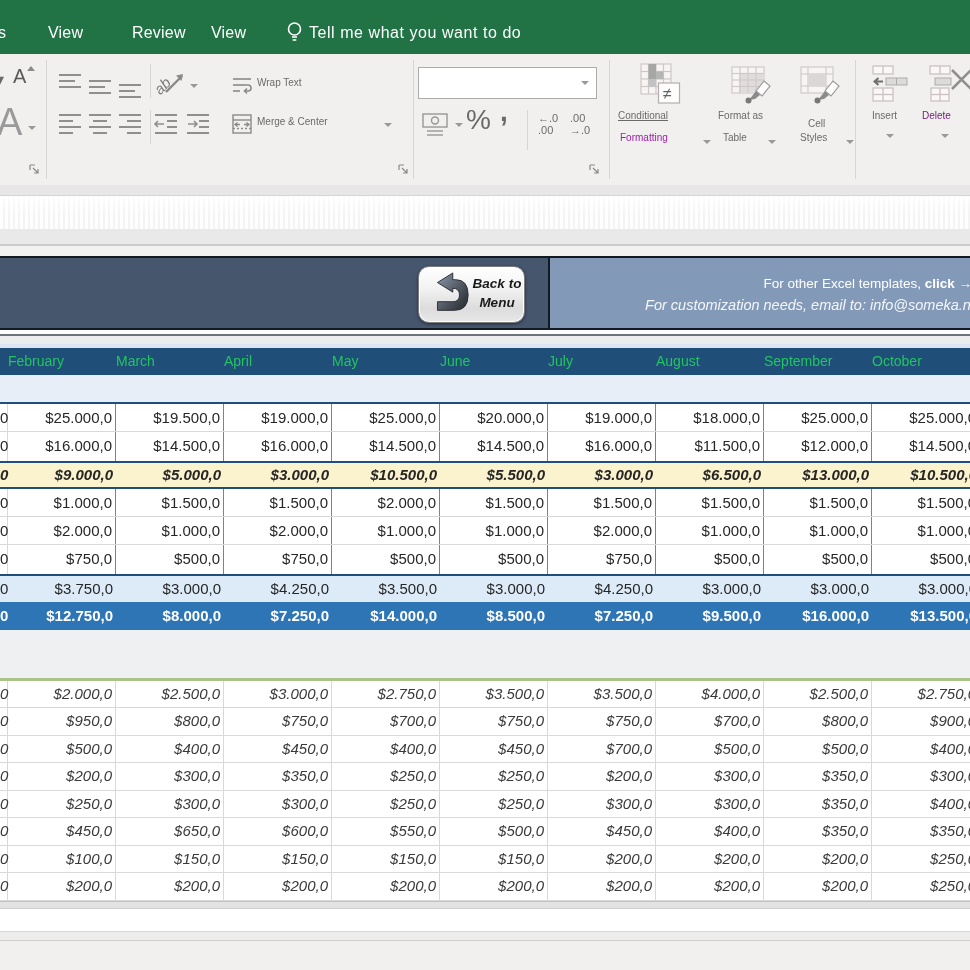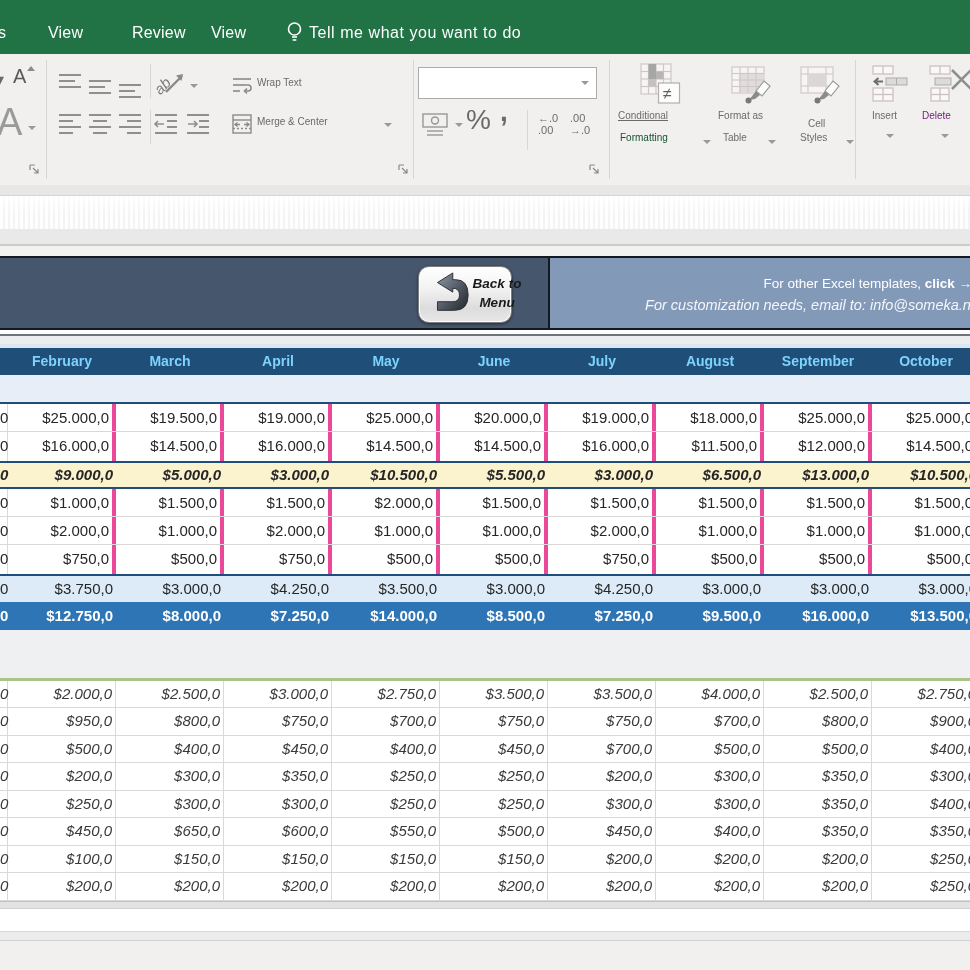--- a/index.html
+++ b/index.html
@@ -15,40 +15,40 @@
 .rtext{position:absolute;font-size:10px;color:#6a6a6a;}
 .launcher{position:absolute;width:12px;height:12px;}
 .caret{position:absolute;width:0;height:0;border-left:4px solid transparent;border-right:4px solid transparent;border-top:4px solid #999999;}
 
 #bandA{left:0;top:185px;width:970px;height:11px;background:#e7e7e7;border-bottom:1px solid #d4d4d4;box-sizing:border-box;}
 #bandB{left:0;top:196px;width:970px;height:33px;background:linear-gradient(180deg,rgba(255,255,255,.8),rgba(255,255,255,0) 55%),repeating-linear-gradient(90deg,#fefefe 0 3px,#f4f4f4 3px 5px);}
 #bandC{left:0;top:229px;width:970px;height:17px;background:#e9e9e9;border-bottom:2px solid #cccccc;box-sizing:border-box;}
 #bandD{left:0;top:246px;width:970px;height:10px;background:#f2f2f1;}
 
 #navy{left:0;top:256px;width:970px;height:74px;background:#46566c;border-top:2px solid #141a23;border-bottom:2px solid #141a23;box-sizing:border-box;}
-#backbtn{position:absolute;z-index:5;left:418px;top:266px;width:94px;height:57px;border-radius:11px;background:linear-gradient(180deg,#ffffff 0%,#f2f2f2 40%,#dcdcdc 75%,#e8e8e8 100%);border:1px solid #7d7d7d;box-sizing:border-box;box-shadow:0 1px 3px rgba(0,0,0,.5), inset 0 0 0 1px #fdfdfd;}
+#backbtn{position:absolute;z-index:5;left:418px;top:266px;width:107px;height:57px;border-radius:11px;background:linear-gradient(180deg,#ffffff 0%,#f2f2f2 40%,#dcdcdc 75%,#e8e8e8 100%);border:1px solid #7d7d7d;box-sizing:border-box;box-shadow:0 1px 3px rgba(0,0,0,.5), inset 0 0 0 1px #fdfdfd;}
 #backbtn .txt{position:absolute;left:52px;top:8px;width:52px;text-align:center;font-size:13.5px;font-weight:bold;font-style:italic;color:#191919;line-height:18.5px;}
 #panel{position:absolute;z-index:5;left:548px;top:256px;width:428px;height:74px;background:#8399b8;border:2px solid #141a23;border-right:none;box-sizing:border-box;color:#fff;}
 #panel .l1{position:absolute;right:4px;top:18px;font-size:13.5px;}
 #panel .l2{position:absolute;right:-7px;top:38.5px;font-size:14.5px;font-style:italic;color:#f4f6f9;}
 
 #w1{left:0;top:330px;width:970px;height:4px;background:#fdfdfd;}
 #ln1{left:0;top:334px;width:970px;height:1.5px;background:#6e737c;}
 #g1{left:0;top:336px;width:970px;height:7.5px;background:#ebedef;}
 #pb1{left:0;top:343.5px;width:970px;height:4px;background:#dce7f3;}
 
 #mhead{left:0;top:347.5px;width:980px;height:27.5px;background:#1f4e79;display:grid;grid-template-columns:8px repeat(9,108px);align-items:center;}
-#mhead div{text-align:center;color:#7dd3fc;font-weight:bold;font-size:14px;}
+#mhead div{text-align:left;color:#22c55e;font-weight:normal;font-size:14px;}
 #paleband{left:0;top:375px;width:970px;height:27px;background:#e7eef7;}
 
 #t1{left:0;top:402px;width:980px;border-top:2px solid #1e4e79;}
 .trow{display:grid;grid-template-columns:8px repeat(9,108px);height:28.25px;align-items:center;box-sizing:border-box;}
 .trow div{text-align:right;padding-right:3px;font-size:15px;color:#262626;overflow:visible;white-space:nowrap;}
 .rw{background:#fff;}
-.rw div{border-right:4px solid #ec4899;box-sizing:border-box;height:100%;line-height:27.25px;}
+.rw div{border-right:1px solid #ec4899;box-sizing:border-box;height:100%;line-height:27.25px;}
 .rw div:first-child{border-right:1px solid #d9d9d9;padding-right:1px;}
 .bb{border-bottom:1px solid #d9d9d9;}
 .ry{background:#fbf3cd;border-top:2px solid #1e4e79;border-bottom:2px solid #1e4e79;}
 .ry div{font-weight:bold;font-style:italic;}
 .rs{background:#dcebf7;border-top:2px solid #1e4e79;}
 .rt{background:#2e75b6;}
 .rt div{color:#fff;font-weight:bold;}
 
 #gap1{left:0;top:630px;width:970px;height:47.5px;background:#eef0f2;}
 #greenln{left:0;top:677.5px;width:970px;height:3px;background:#a9c389;}
@@ -195,21 +195,21 @@
         <line x1="16" y1="1" x2="16" y2="31"></line>
         <line x1="23.5" y1="1" x2="23.5" y2="31"></line>
     </g>
     <rect x="8.5" y="1" width="7.5" height="15" fill="#a6a6a6"></rect>
     <rect x="8.5" y="16" width="7.5" height="7.5" fill="#c2c2c2"></rect>
     <rect x="16" y="8.5" width="7.5" height="7.5" fill="#b5b5b5"></rect>
     <rect x="18.5" y="20" width="21" height="20" fill="#fdfdfd" stroke="#b5aeae" stroke-width="1.2"></rect>
     <text x="23" y="36" font-size="16" fill="#616161">≠</text>
   </svg>
   <div class="rtext" style="left:618px;top:56px;color:#6a6a6a;text-decoration:underline;">Conditional</div>
-  <div class="rtext" style="left:620px;top:78px;color:#14532d;">Formatting</div>
+  <div class="rtext" style="left:620px;top:78px;color:#a21caf;">Formatting</div>
   <div class="caret" style="left:703px;top:86px;"></div>
   <svg class="abs" style="left:731px;top:12px;" width="42" height="40" viewBox="0 0 42 40">
     <g stroke="#d2c9c9" stroke-width="1.2" fill="#f7f4f4">
       <rect x="1" y="1" width="32" height="26"></rect>
       <line x1="1" y1="7.5" x2="33" y2="7.5"></line>
         <line x1="1" y1="14" x2="33" y2="14"></line>
         <line x1="1" y1="20.5" x2="33" y2="20.5"></line>
       <line x1="9" y1="1" x2="9" y2="27"></line>
         <line x1="17" y1="1" x2="17" y2="27"></line>
         <line x1="25" y1="1" x2="25" y2="27"></line>

